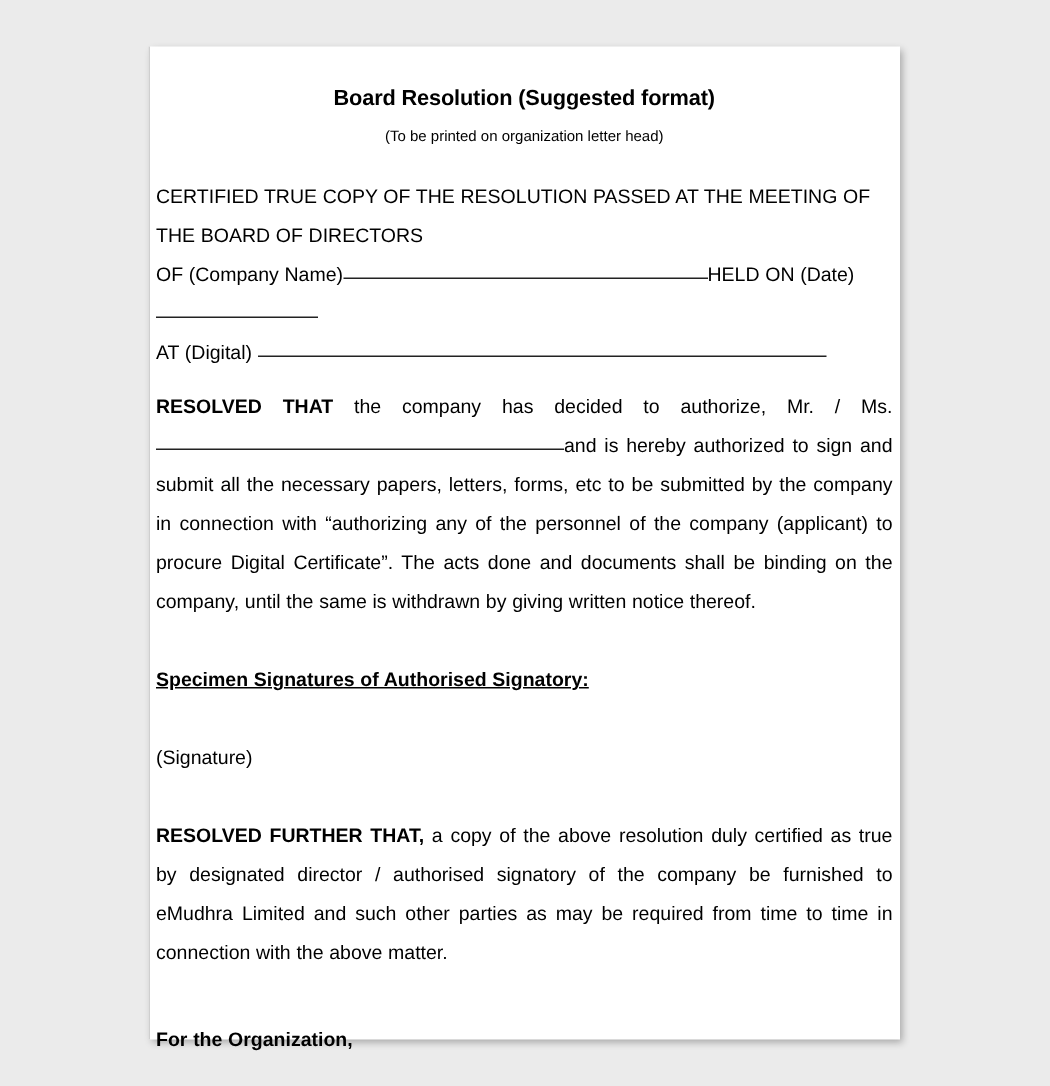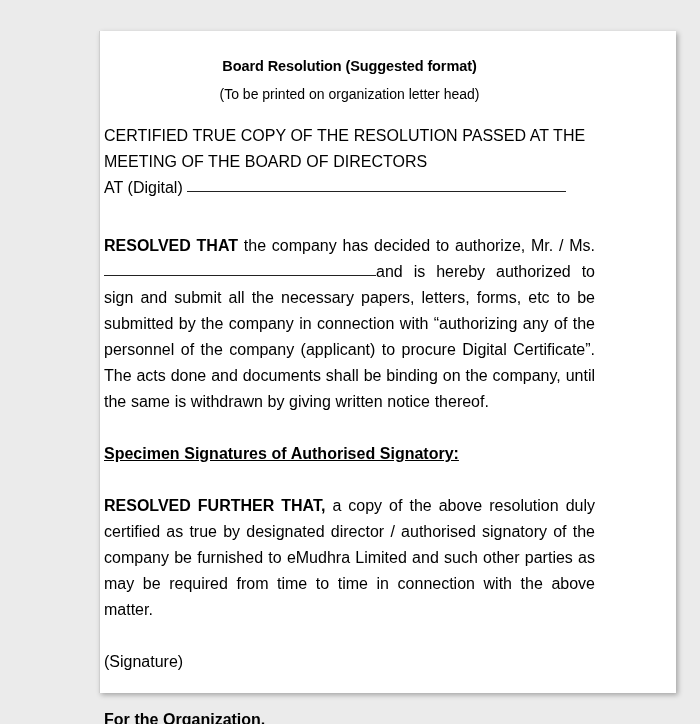--- a/index.html
+++ b/index.html
@@ -19,21 +19,21 @@
     position: relative;
     width: 700px;
     height: 724px;
   }
 
   
   .sheet {
     position: absolute;
     left: 99px;
     top: 31px;
-    width: 577px;
+    width: 501px;
     height: 662px;
     background: #ffffff;
     border-left: 1px solid #cfcfcf;
     box-shadow: 2px 2px 5px rgba(0,0,0,0.30);
     box-sizing: border-box;
   }
 
   .doc-body {
     position: absolute;
     left: 4px;        
@@ -46,45 +46,45 @@
     text-align: center;
     font-size: 14.5px;
     font-weight: bold;
     color: #000;
     margin: 0;
     padding-top: 27px;
     letter-spacing: -0.1px;
   }
   .doc-subtitle {
     text-align: center;
-    font-size: 14px;
+    font-size: 10px;
     font-weight: normal;
     color: #000;
     margin: 0;
     padding-top: 12px;
   }
 
   
   .para {
-    font-size: 16px;
+    font-size: 13px;
     color: #000;
     line-height: 26px;
     margin: 0;
     text-align: left;
     word-spacing: 0.2px;
   }
   .para.justify {
     text-align: justify;
     text-align-last: left;
   }
   .bold { font-weight: bold; }
 
   
   .block-certified { margin-top: 21px; }
-  .block-resolved  { margin-top: 32px; }
+  .block-resolved  { margin-top: 10px; }
   .block-specimen  { margin-top: 26px; text-decoration: underline; }
   .block-signature { margin-top: 26px; }
   .block-further   { margin-top: 26px; }
   .block-fortheorg { margin-top: 32px; font-weight: bold; }
 
   
   .rule {
     display: inline-block;
     border-bottom: 1px solid #222;
     height: 11px;
@@ -108,39 +108,42 @@
     <div class="doc-body">
 
       <h1 class="doc-title">Board Resolution (Suggested format)</h1>
 
       <div class="doc-subtitle">(To be printed on organization letter head)</div>
 
       <div class="para block-certified">
         <span>CERTIFIED TRUE COPY OF THE RESOLUTION PASSED AT THE MEETING OF THE BOARD OF DIRECTORS</span>
       </div>
 
+      <div class="para">
+        <span>OF (Company Name)</span><span class="rule rule-company"></span><span>HELD ON  (Date)</span><span class="nbsp-gap"></span><span class="rule rule-date"></span>
+      </div>
 
       <div class="para">
         <span>AT (Digital)</span><span class="nbsp-gap"></span><span class="rule rule-address"></span>
       </div>
 
       <div class="para justify block-resolved">
         <span class="bold">RESOLVED THAT</span><span> the company has decided to authorize, Mr. / Ms. </span><span class="rule rule-mrms"></span><span class="rule rule-mrms2"></span><span>and is hereby authorized to sign and submit all the necessary papers, letters, forms, etc to be submitted by the company in connection with “authorizing any of the personnel of the company (applicant) to procure Digital Certificate”. The acts done and documents shall be binding on the company, until the same is withdrawn by giving written notice thereof.</span>
       </div>
 
       <div class="para block-specimen">
         <span class="bold">Specimen Signatures of Authorised Signatory:</span>
       </div>
 
+      <div class="para block-signature">
+        <span>(Signature)</span>
+      </div>
+
       <div class="para justify block-further">
         <span class="bold">RESOLVED FURTHER THAT,</span><span> a copy of the above resolution duly certified as true by designated director / authorised signatory of the company be furnished to eMudhra Limited and such other parties as may be required from time to time in connection with the above matter.</span>
-      </div>
-
-      <div class="para block-signature">
-        <span>(Signature)</span>
       </div>
 
       <div class="para block-fortheorg">
         <span>For the Organization,</span>
       </div>
 
     </div>
   </div>
 
 </div>

